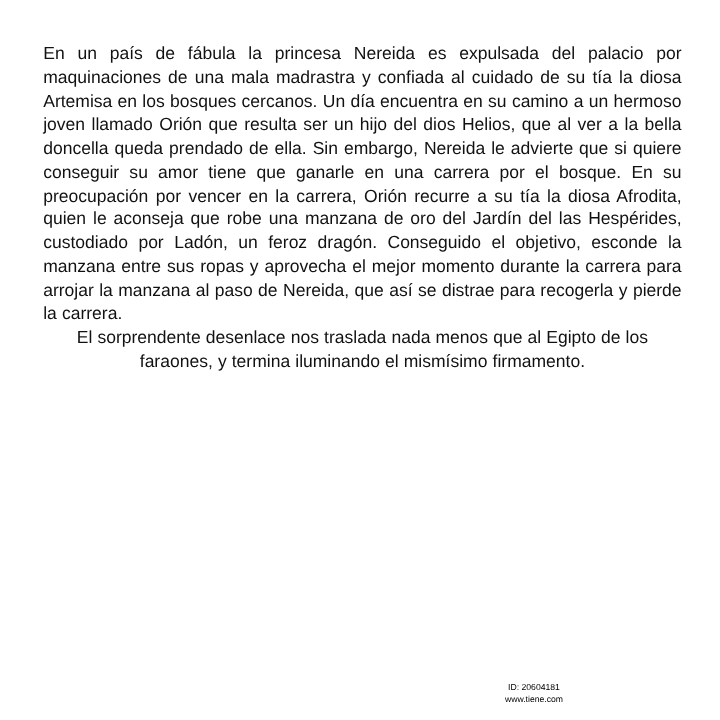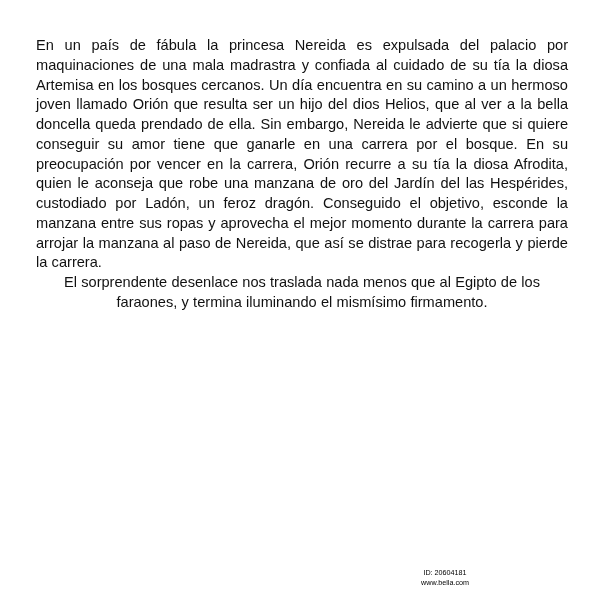--- a/index.html
+++ b/index.html
@@ -123,16 +123,16 @@
 <div class="page">
 
   <div class="blurb">
     <p>En un país de fábula la princesa Nereida es expulsada del palacio por maquinaciones de una mala madrastra y confiada al cuidado de su tía la diosa Artemisa en los bosques cercanos. Un día encuentra en su camino a un hermoso joven llamado Orión que resulta ser un hijo del dios Helios, que al ver a la bella doncella queda prendado de ella. Sin embargo, Nereida le advierte que si quiere conseguir su amor tiene que ganarle en una carrera por el bosque.  En su preocupación por vencer en la carrera, Orión recurre a su tía la diosa Afrodita, quien le aconseja que robe una manzana de oro del Jardín del las Hespérides, custodiado por Ladón, un feroz dragón. Conseguido el objetivo, esconde la manzana entre sus ropas y aprovecha el mejor momento durante la carrera para arrojar la manzana al paso de Nereida, que así se distrae para recogerla y pierde la carrera.</p>
     <p class="last">El sorprendente desenlace nos traslada nada menos que al Egipto de los faraones, y termina iluminando el  mismísimo firmamento.</p>
   </div>
 
 
   <div class="lulu-info">
     <div>ID: 20604181</div>
-    <div>www.bella.com</div>
+    <div>www.tiene.com</div>
   </div>
 
 </div>
 
 </body></html>

